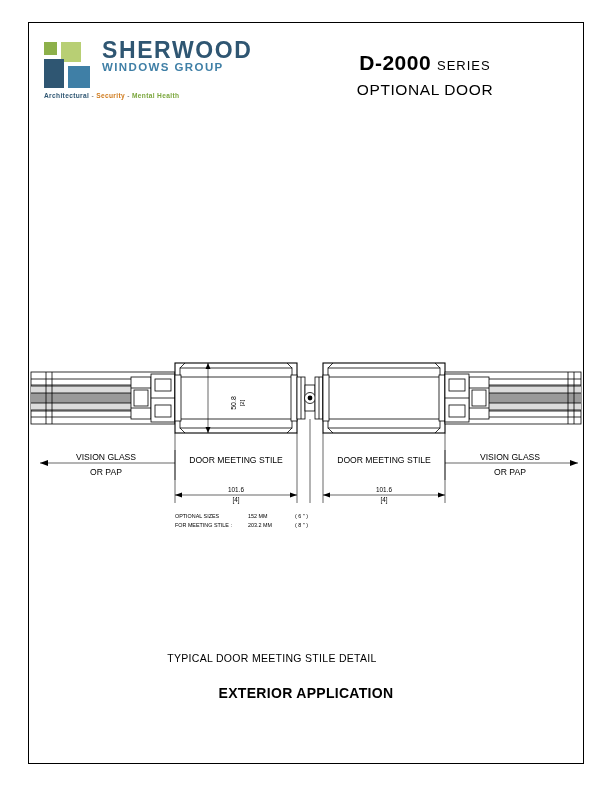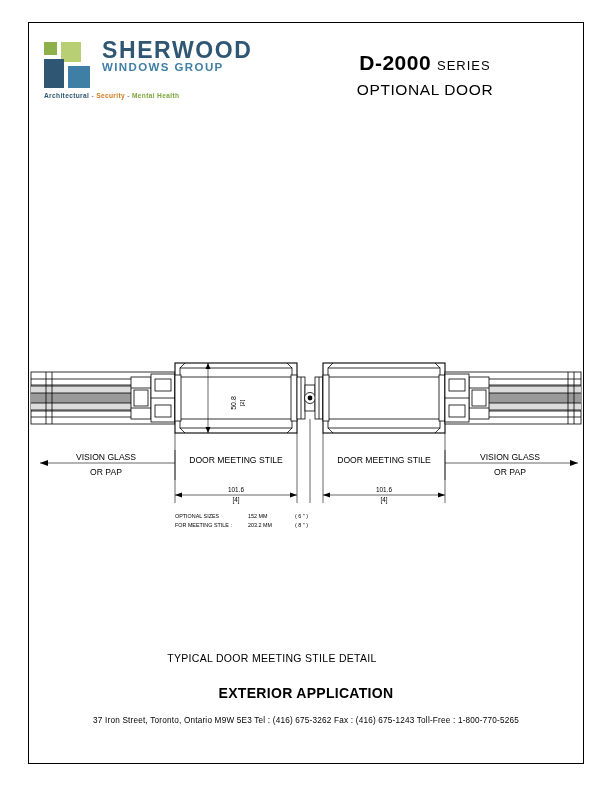--- a/index.html
+++ b/index.html
@@ -344,16 +344,15 @@
         <text x="218" y="172" font-size="5.4">203.2 MM</text>
         <text x="265" y="172" font-size="5.4">( 8 " )</text>
       </g>
     </svg>
   </div>
 
   <div class="caption-main">TYPICAL DOOR MEETING STILE DETAIL</div>
   <div class="caption-sub">EXTERIOR APPLICATION</div>
 
   <div class="footer">
-    <div class="footer-address">37 Iron Street,   Toronto,   Ontario    M9W 5E3      Tel :  (416) 675-3262     Fax :  (416) 675-1243     Toll-Free : 1-800-770-5265</div>
   </div>
 
 </div>
 
 </body></html>

